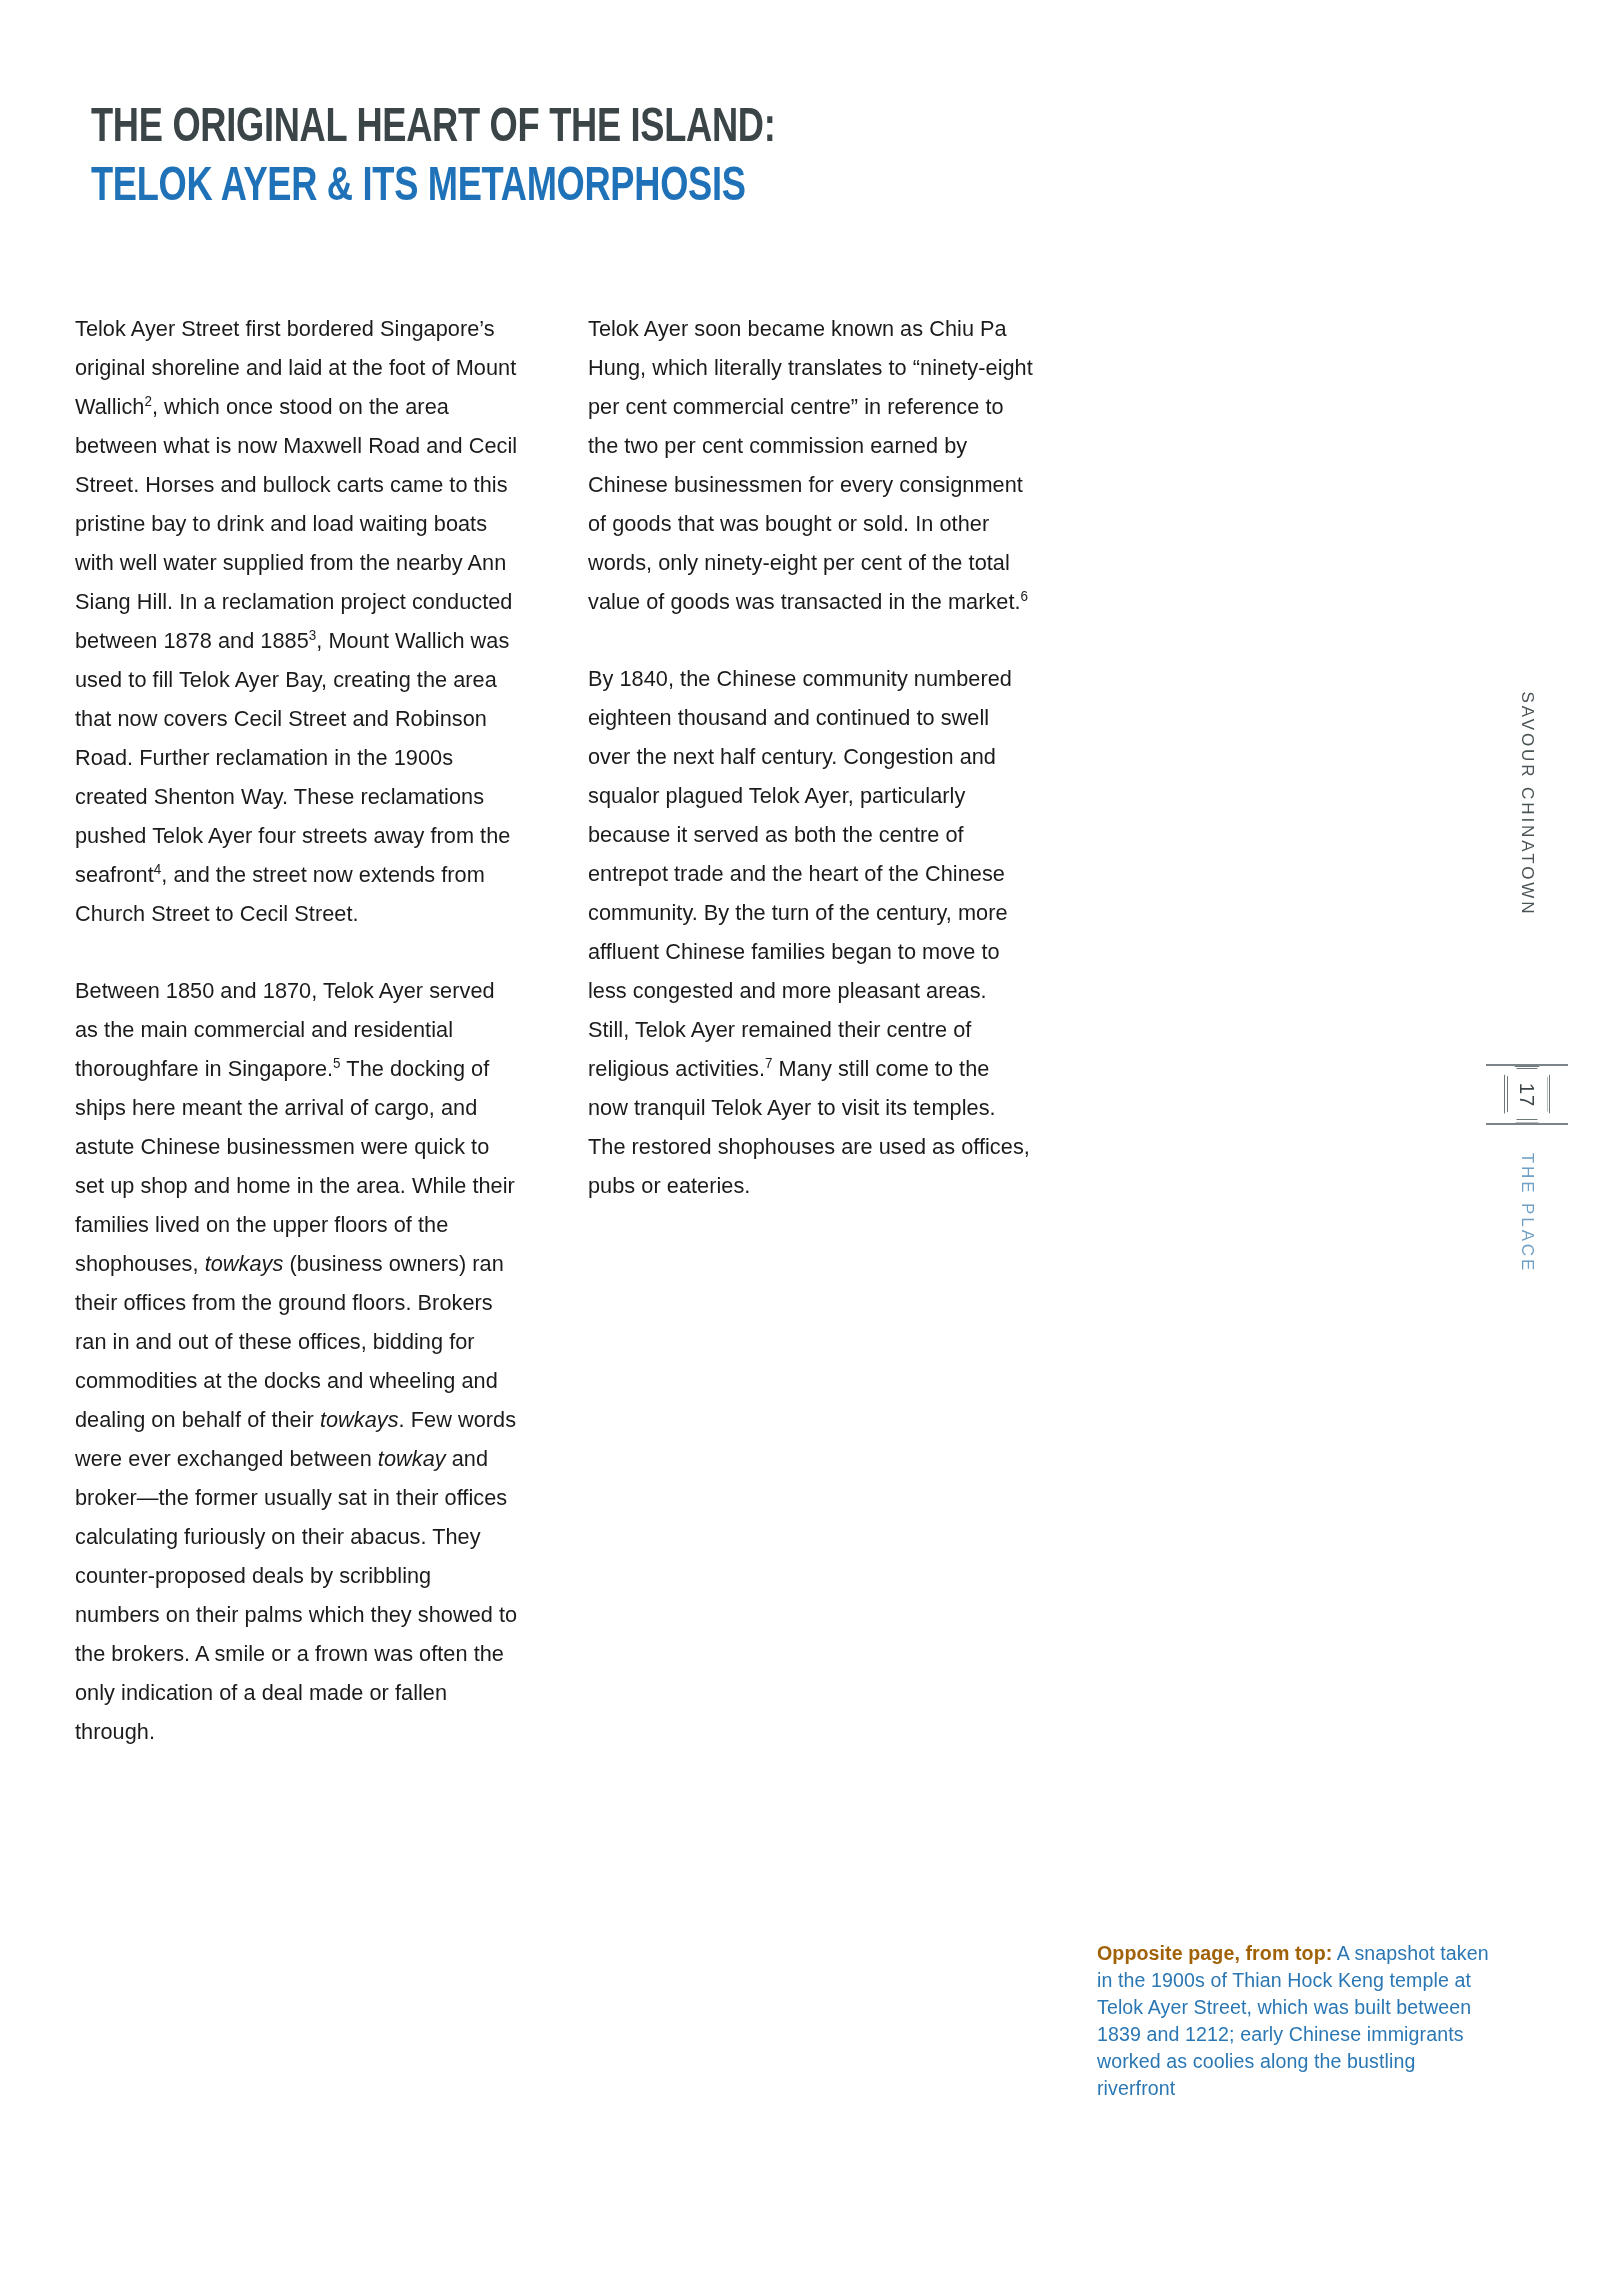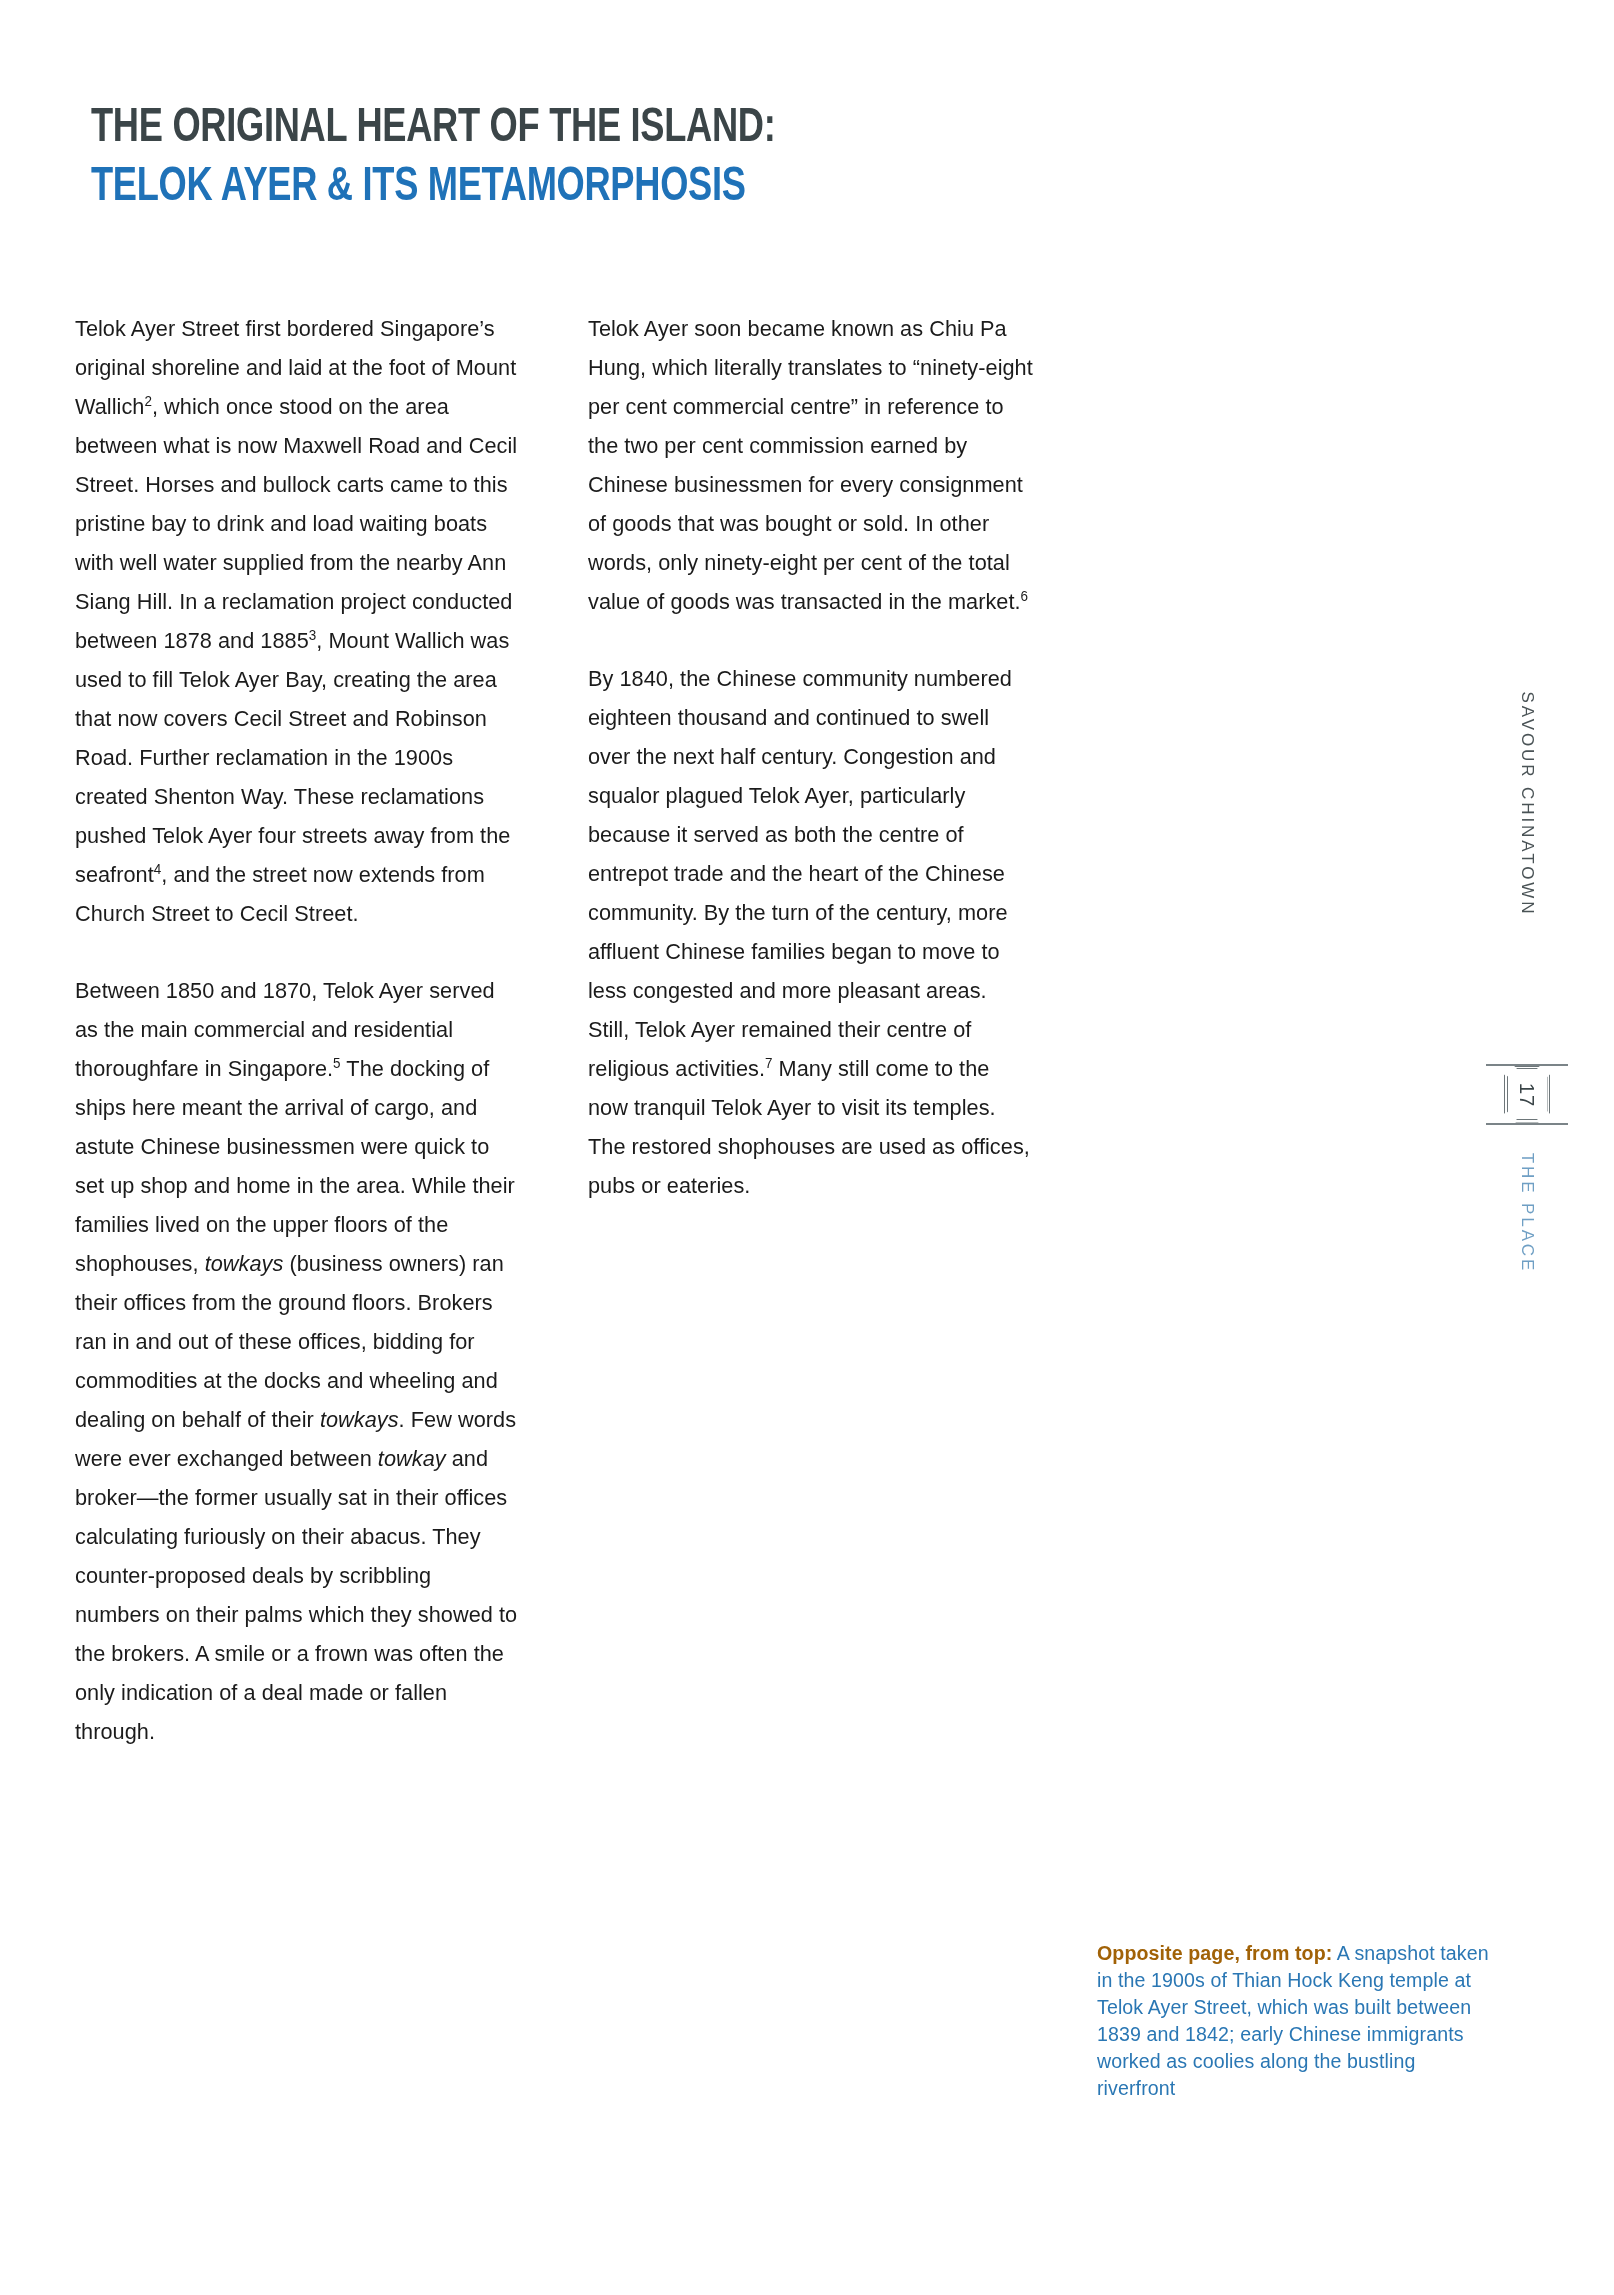--- a/index.html
+++ b/index.html
@@ -215,16 +215,16 @@
       <div class="octagon-inner"></div>
       <div class="num">
           <span>17</span>
         </div>
       <div class="rule-bottom"></div>
     </div>
 
     <div id="running-head-bottom">THE PLACE</div>
   </div>
 
-  <div id="caption"><b>Opposite page, from top:</b><span> A snapshot taken in the 1900s of Thian Hock Keng temple at Telok Ayer Street, which was built between 1839 and 1842; early Chinese immigrants worked as coolies along the bustling riverfront</span></div>
+  <div id="caption"><b>Opposite page, from top:</b><span> A snapshot taken in the 1900s of Thian Hock Keng temple at Telok Ayer Street, which was built between 1839 and 1212; early Chinese immigrants worked as coolies along the bustling riverfront</span></div>
 
 </div>
 
 
 </body></html>

